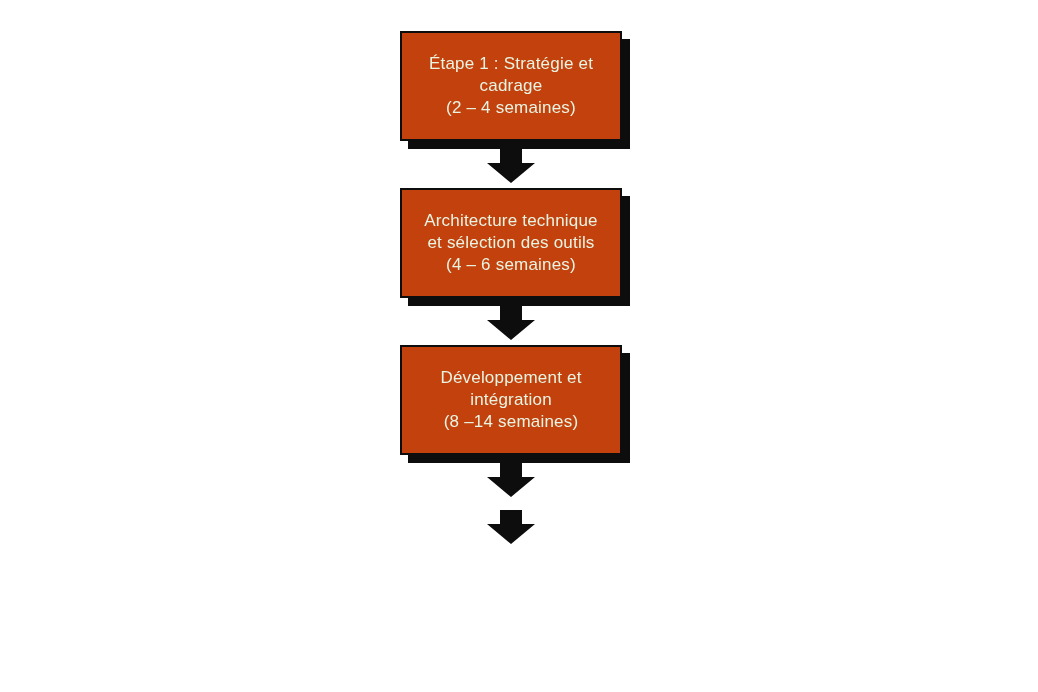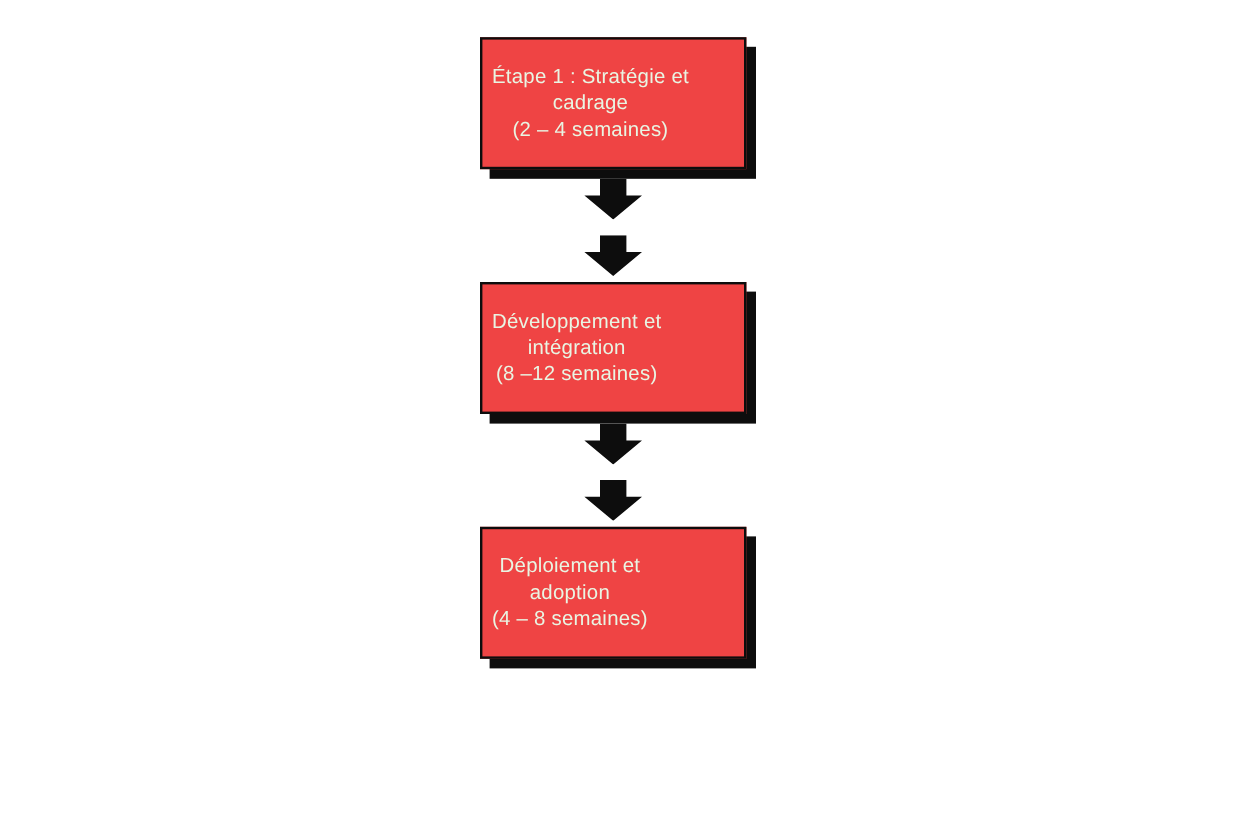--- a/index.html
+++ b/index.html
@@ -21,26 +21,26 @@
     top: 31px;
     width: 222px;
     display: flex;
     flex-direction: column;
     align-items: center;
   }
   .step-box {
     box-sizing: border-box;
     width: 222px;
     min-height: 85px;
-    background: #ef4444;
+    background: #c2410c;
     border: 2px solid #0d0d0d;
     box-shadow: 8px 8px 0 0 #0d0d0d;
     display: flex;
     align-items: center;
-    justify-content: flex-start;
+    justify-content: center;
     padding: 20px 8px;
   }
   .step-label {
     color: #e9f5e3;
     font-size: 17px;
     line-height: 22px;
     text-align: center;
     white-space: pre-line;
     letter-spacing: 0.2px;
   }
@@ -68,46 +68,46 @@
 cadrage
 (2 – 4 semaines)</span>
     </div>
 
     <div class="arrow-wrap">
       <svg width="50" height="34" viewBox="0 0 50 34" aria-hidden="true">
         <path d="M14 0 H36 V14 H49 L25 34 L1 14 H14 Z" fill="#0d0d0d"></path>
       </svg>
     </div>
 
+    <div class="step-box">
+      <span class="step-label">Architecture technique
+et sélection des outils
+(4 – 6 semaines)</span>
+    </div>
 
     <div class="arrow-wrap">
       <svg width="50" height="34" viewBox="0 0 50 34" aria-hidden="true">
         <path d="M14 0 H36 V14 H49 L25 34 L1 14 H14 Z" fill="#0d0d0d"></path>
       </svg>
     </div>
 
     <div class="step-box">
       <span class="step-label">Développement et
 intégration
-(8 –12 semaines)</span>
+(8 –14 semaines)</span>
     </div>
 
     <div class="arrow-wrap">
       <svg width="50" height="34" viewBox="0 0 50 34" aria-hidden="true">
         <path d="M14 0 H36 V14 H49 L25 34 L1 14 H14 Z" fill="#0d0d0d"></path>
       </svg>
     </div>
 
 
     <div class="arrow-wrap">
       <svg width="50" height="34" viewBox="0 0 50 34" aria-hidden="true">
         <path d="M14 0 H36 V14 H49 L25 34 L1 14 H14 Z" fill="#0d0d0d"></path>
       </svg>
     </div>
 
-    <div class="step-box">
-      <span class="step-label">Déploiement et
-adoption
-(4 – 8 semaines)</span>
-    </div>
 
   </div>
 </div>
 
 </body></html>

